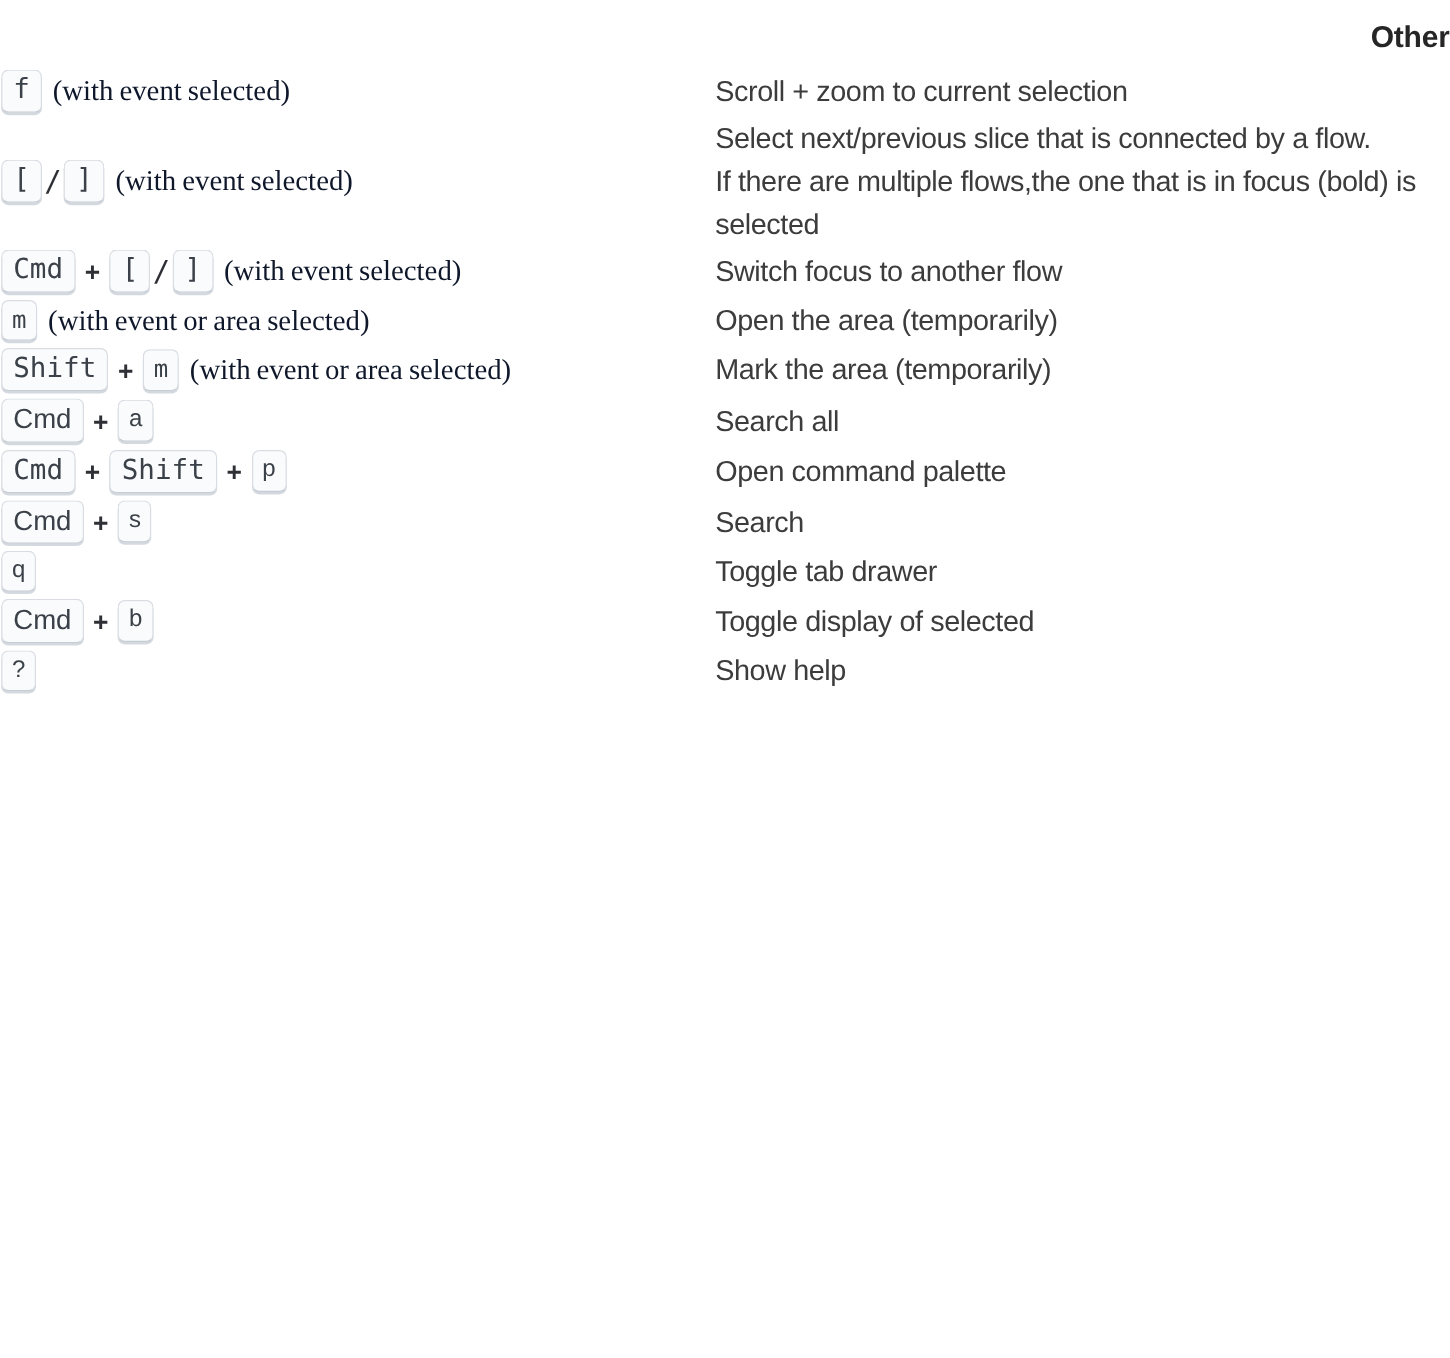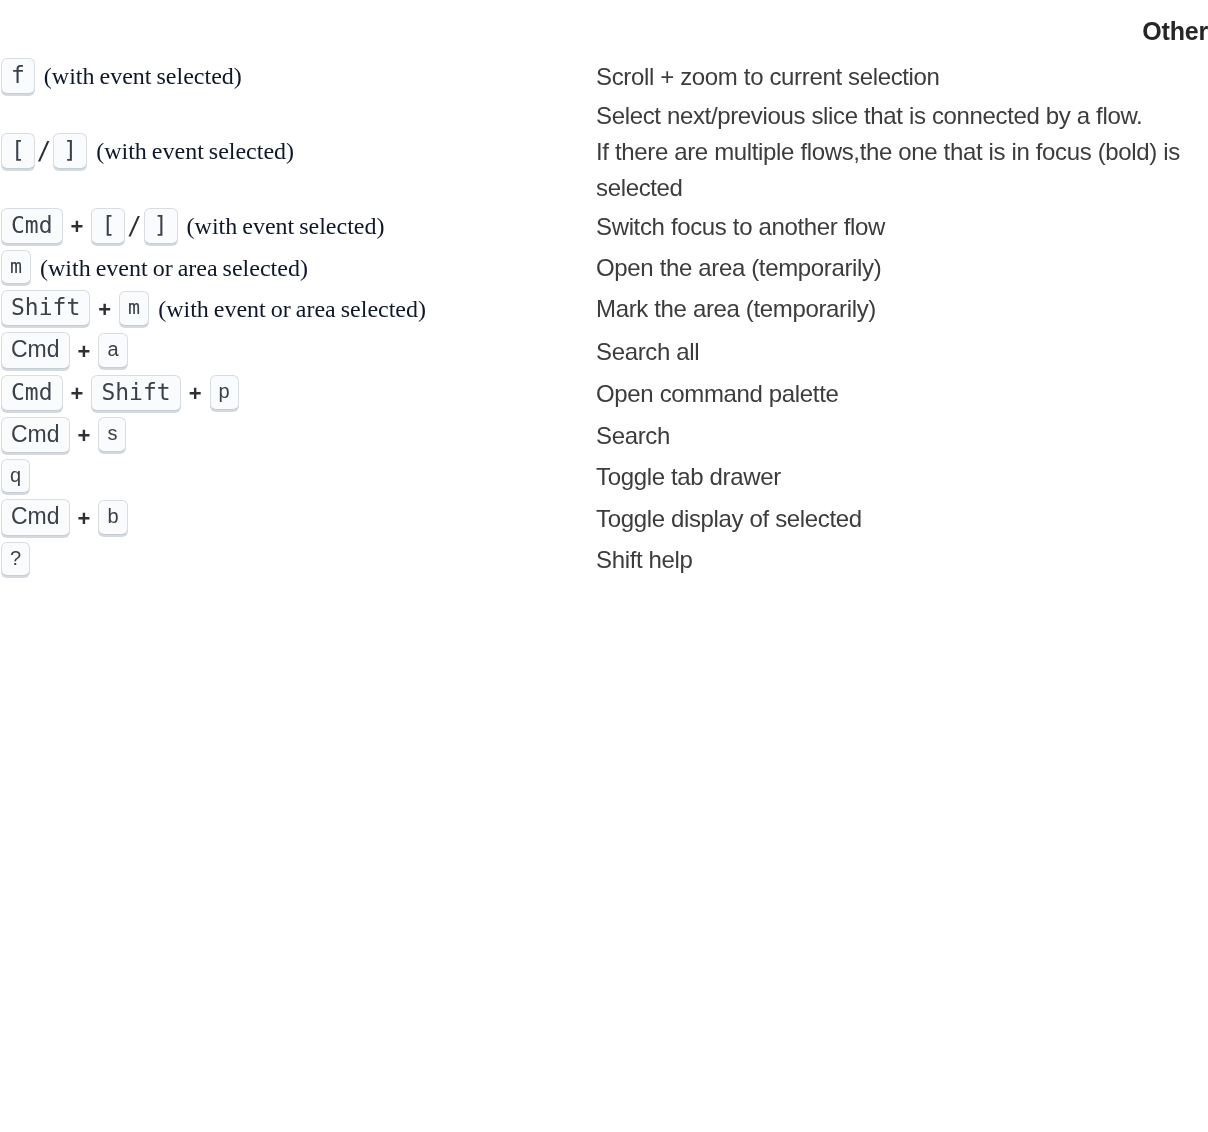--- a/index.html
+++ b/index.html
@@ -190,19 +190,19 @@
         </tr>
         <tr>
           <td class="keys-cell"><span class="key sans">Cmd</span><span class="plus">+</span><span class="key sans small">b</span></td>
           <td class="desc-cell">
             <span class="desc-para">Toggle display of selected</span>
           </td>
         </tr>
         <tr>
           <td class="keys-cell"><span class="key sans small">?</span></td>
           <td class="desc-cell">
-            <span class="desc-para">Shift help</span>
+            <span class="desc-para">Show help</span>
           </td>
         </tr>
       </tbody>
   </table>
 
 </div>
 
 </body></html>

